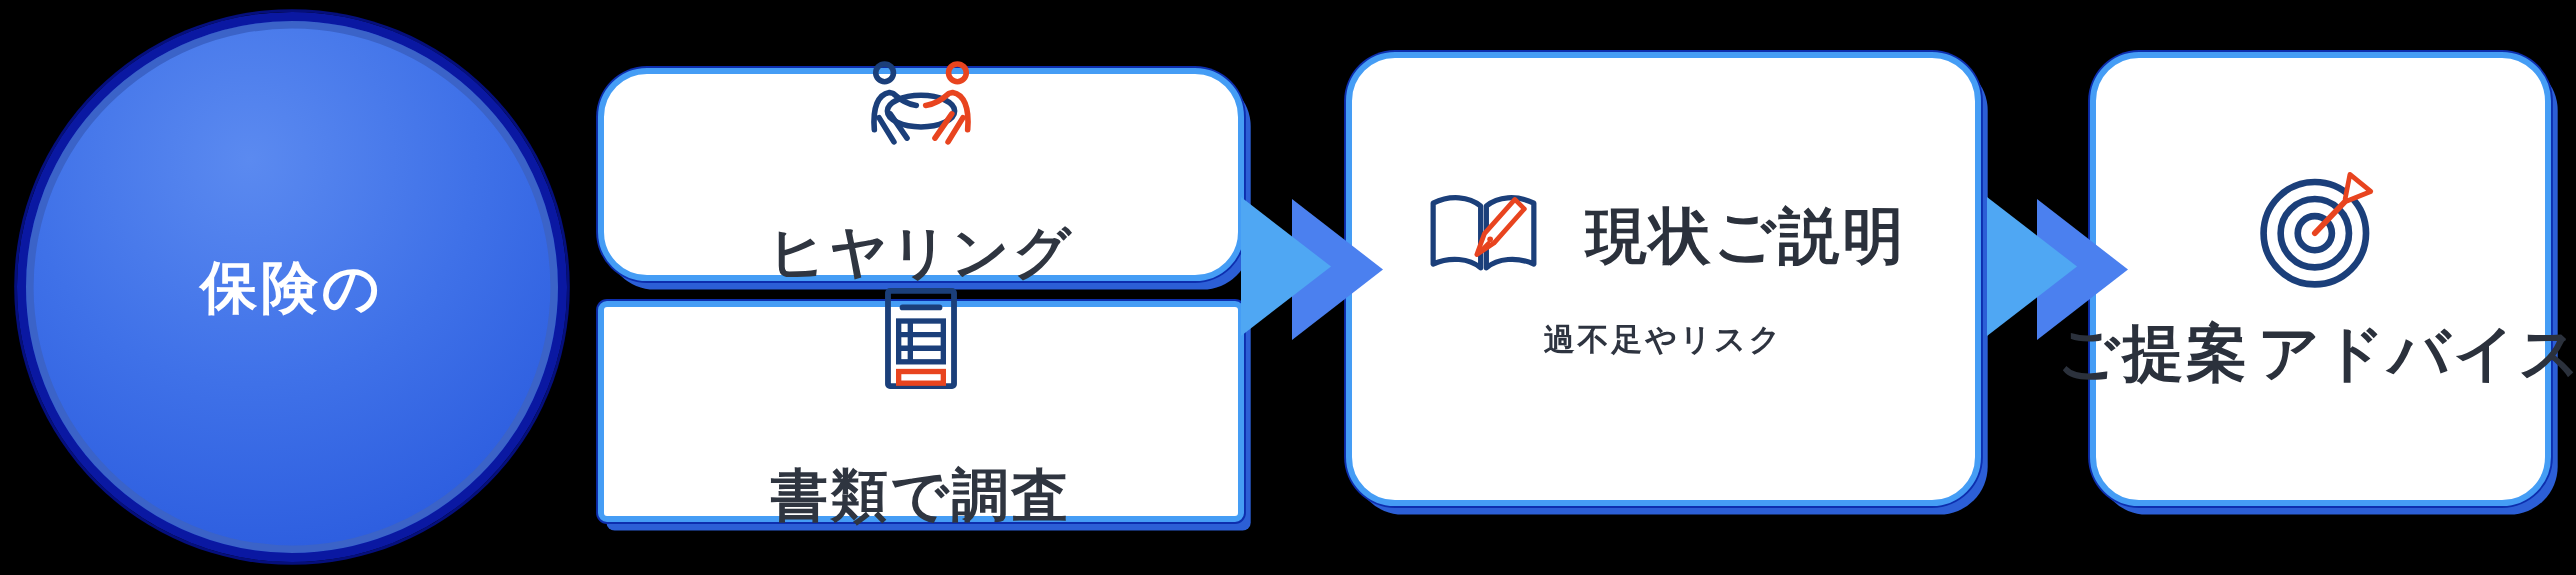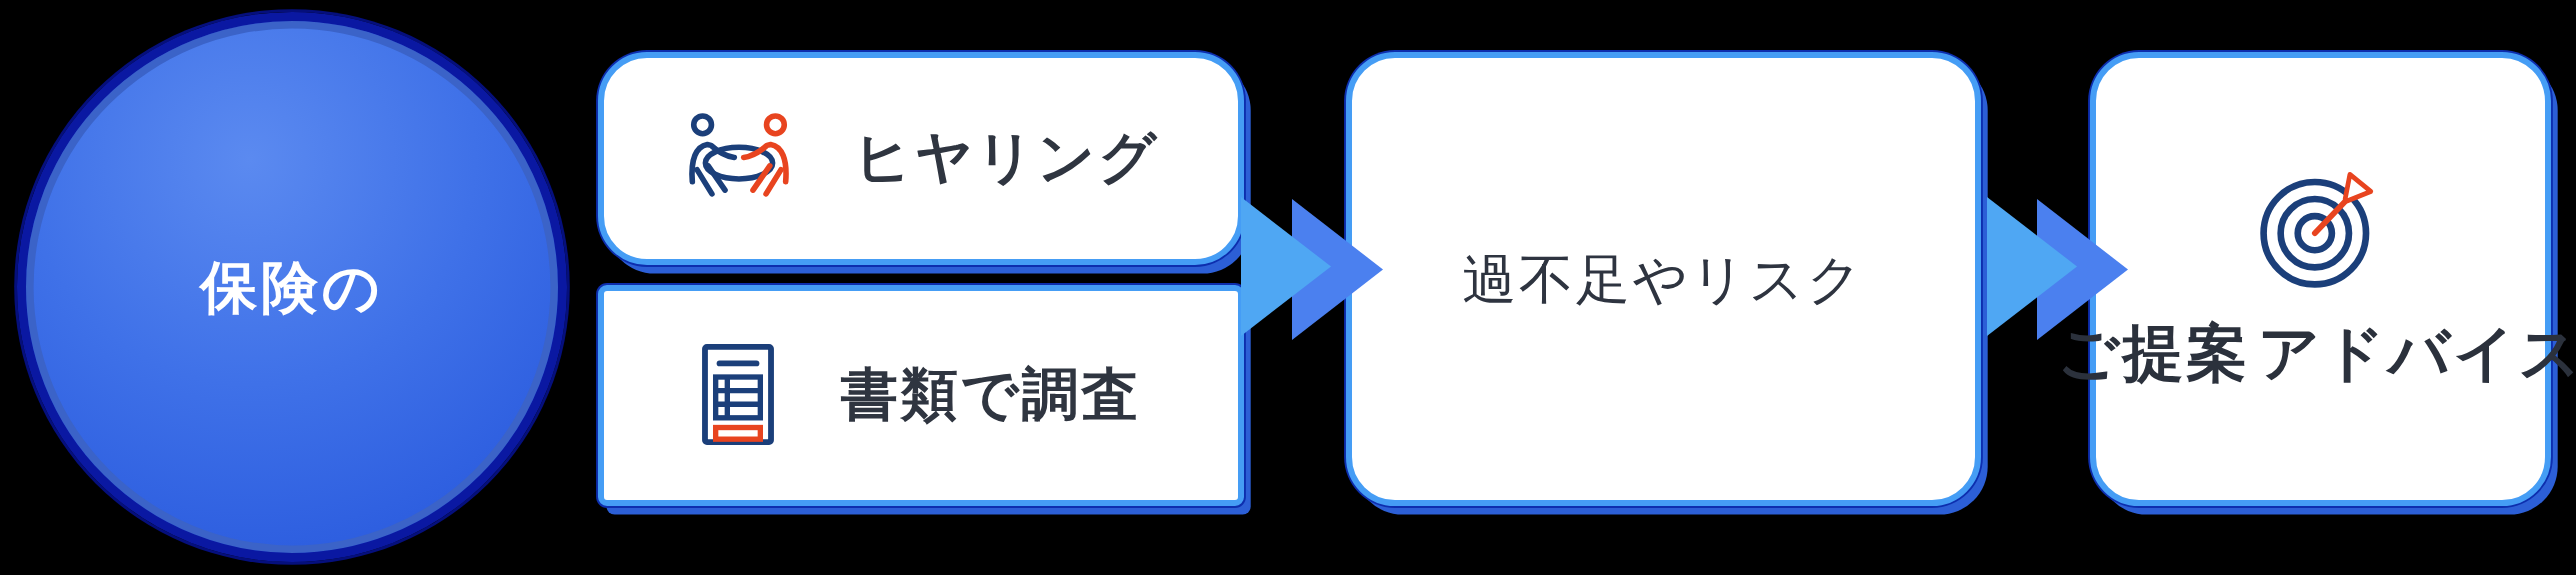--- a/index.html
+++ b/index.html
@@ -12,30 +12,30 @@
          background:radial-gradient(circle at 42% 26%, #5b8af0 0%, #3f71e8 45%, #2e5fe0 78%, #2a57d6 100%);
          box-shadow:0 0 0 2.8px #050f7c, inset 0 0 0 7.6px #3b63c8;
          display:flex;flex-direction:row;align-items:center;justify-content:center;}
   .badge .l1,.badge .l3{color:#fff;font-weight:bold;font-size:57px;line-height:87px;letter-spacing:3.8px;}
   .badge .l2{color:#fff;font-weight:bold;font-size:80px;line-height:99px;letter-spacing:1.9px;}
 
   
   .card{position:absolute;background:#fff;border:6.6px solid #459df5;border-radius:49px;
         box-shadow:0 0 0 1.9px #0d2eae, 7.6px 9.5px 0 -0.9px #2c5fd6;
         display:flex;align-items:center;justify-content:center;z-index:2;box-sizing:border-box;}
-  .card-row{flex-direction:row;}
+  .card-row{flex-direction:column;margin-top:16px;}
   .card-col{flex-direction:column;}
   .card1{left:598px;top:52px;width:646px;height:213px;gap:59px;}
   .card2{left:598px;top:285px;width:646px;height:221px;gap:66px;border-radius:9px;}
   .card3{left:1346px;top:52px;width:635px;height:454px;gap:9.5px;}
   .card4{left:2090px;top:52px;width:461px;height:454px;gap:13.3px;}
 
   .step-label{font-size:57px;font-weight:bold;color:#2f3540;letter-spacing:2.8px;white-space:nowrap;}
   .step-title{font-size:61px;font-weight:bold;color:#2b313c;letter-spacing:2.8px;white-space:nowrap;}
-  .step-desc{font-size:54px;font-weight:400;color:#2e3440;letter-spacing:2.8px;line-height:61px;white-space:nowrap;}
+  .step-desc{font-size:31px;font-weight:700;color:#2e3440;letter-spacing:2.8px;line-height:61px;white-space:nowrap;}
   .title-row{display:flex;align-items:center;gap:40px;margin-bottom:13.3px;}
   .t2-wrap{display:flex;flex-direction:row;align-items:center;gap:7.6px;margin-top:4px;}
 
   
   .tri{position:absolute;z-index:5;clip-path:polygon(0 0,100% 50%,0 100%);}
   .tri-front{background:#4fa7f3;width:90px;height:139px;}
   .tri-back{background:#4b80ef;width:91px;height:141px;}
   .a1f{left:1241px;top:197px;z-index:6;}
   .a1b{left:1292px;top:199px;}
   .a2f{left:1987px;top:197px;z-index:6;}
@@ -83,20 +83,32 @@
     </span>
     <span class="step-label">書類で調査</span>
   </div>
 
   <div>
     <div class="tri tri-back a1b"></div>
     <div class="tri tri-front a1f"></div>
   </div>
 
   <div class="card card-col card3">
+    <div class="title-row">
+      <span class="icn">
+        <svg width="125" height="95" viewBox="0 0 130 100" fill="none">
+          <path d="M12 16 C30 7 50 9 62 19 L62 84 C50 74 30 72 12 80 Z" stroke="#1b3f7a" stroke-width="5.5" stroke-linejoin="round" fill="#fff"></path>
+          <path d="M118 16 C100 7 80 9 68 19 L68 84 C80 74 100 72 118 80 Z" stroke="#1b3f7a" stroke-width="5.5" stroke-linejoin="round" fill="#fff"></path>
+          <path d="M58 70 L66 48 L98 12 L108 22 L76 58 Z" stroke="#e8441f" stroke-width="5" stroke-linejoin="round" fill="#fff"></path>
+          <path d="M58 70 L70 58" stroke="#e8441f" stroke-width="4" stroke-linecap="round"></path>
+          <circle cx="72" cy="54" r="3" fill="#e8441f"></circle>
+        </svg>
+      </span>
+      <span class="step-title">現状ご説明</span>
+    </div>
     <div class="step-desc">過不足やリスク</div>
   </div>
 
   <div>
     <div class="tri tri-back a2b"></div>
     <div class="tri tri-front a2f"></div>
   </div>
 
   <div class="card card-col card4">
     <span class="icn">

